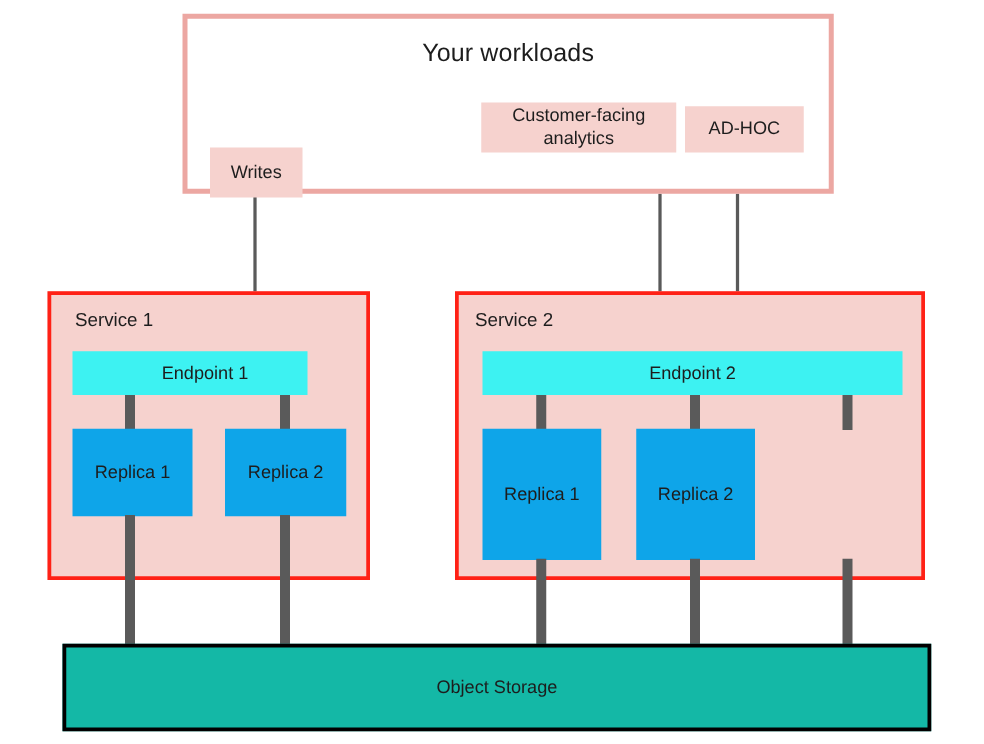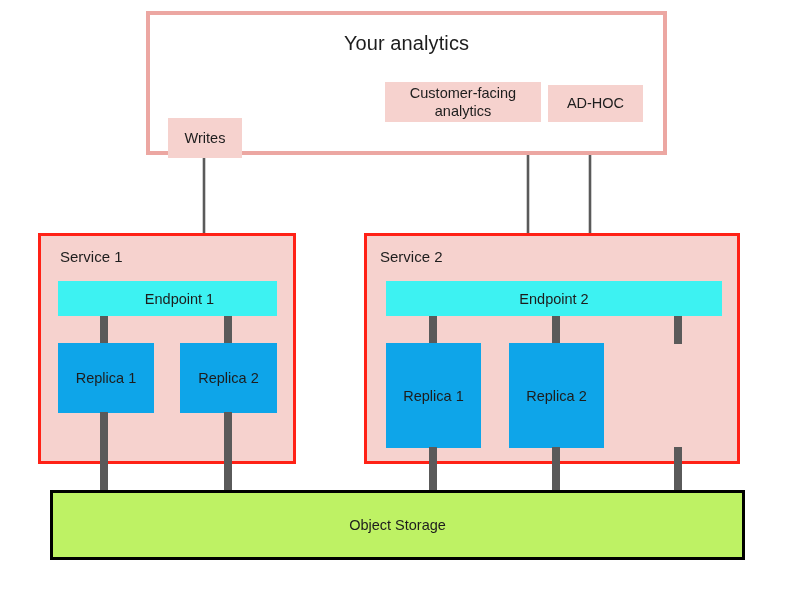--- a/index.html
+++ b/index.html
@@ -70,45 +70,45 @@
 
   
   .endpoint {
     background: #3DF2F2;
     color: #1d1d1d;
     font-size: 14.5px;
     display: flex;
     align-items: center;
     justify-content: center;
   }
-  .endpoint-1 { left: 58px;  top: 281px; width: 219px; height: 35px; padding-left: 24px; }
+  .endpoint-1 { left: 58px;  top: 281px; width: 188px; height: 35px; padding-left: 24px; }
   .endpoint-2 { left: 386px; top: 281px; width: 336px; height: 35px; }
 
   
   .replica {
     background: #0ea5e9;
     color: #1d1d1d;
     font-size: 14.5px;
     display: flex;
     align-items: center;
     justify-content: center;
   }
   .r1a { left: 58px;  top: 343px; width: 96px; height: 70px; }
   .r1b { left: 180px; top: 343px; width: 97px; height: 70px; }
   .r2a { left: 386px; top: 343px; width: 95px; height: 105px; }
   .r2b { left: 509px; top: 343px; width: 95px; height: 105px; }
   .r2c { left: 631px; top: 343px; width: 96px; height: 105px; }
 
   
   .object-storage {
     left: 50px;
-    top: 490px;
+    top: 515px;
     width: 695px;
     height: 70px;
-    background: #bef264;
+    background: #14b8a6;
     border: 3px solid #000000;
     color: #1d1d1d;
     font-size: 14.5px;
     display: flex;
     align-items: center;
     justify-content: center;
   }
 
   
   .vline {
@@ -141,21 +141,21 @@
       <marker id="ah" markerWidth="9" markerHeight="9" refX="3.2" refY="4.5" orient="auto" markerUnits="strokeWidth">
         <path d="M0,0.6 L0,8.4 L5.2,4.5 z" fill="#5A5A5A"></path>
       </marker>
     </defs>
     <line x1="204" y1="122" x2="204" y2="272" stroke="#5A5A5A" stroke-width="2.6" marker-end="url(#ah)"></line>
     <line x1="528" y1="122" x2="528" y2="278" stroke="#5A5A5A" stroke-width="2.6" marker-end="url(#ah)"></line>
     <line x1="590" y1="122" x2="590" y2="278" stroke="#5A5A5A" stroke-width="2.6" marker-end="url(#ah)"></line>
   </svg>
 
   <div class="abs workloads-box"></div>
-  <div class="abs workloads-title">Your analytics</div>
+  <div class="abs workloads-title">Your workloads</div>
 
   <div class="abs workload-chip chip-writes">Writes</div>
   <div class="abs workload-chip chip-cfa">Customer-facing analytics</div>
   <div class="abs workload-chip chip-adhoc">AD-HOC</div>
 
   <div class="abs service-box service-1"></div>
   <div class="abs service-label label-s1">Service 1</div>
 
   <div class="abs vline stub-1a"></div>
   <div class="abs vline stub-1b"></div>

